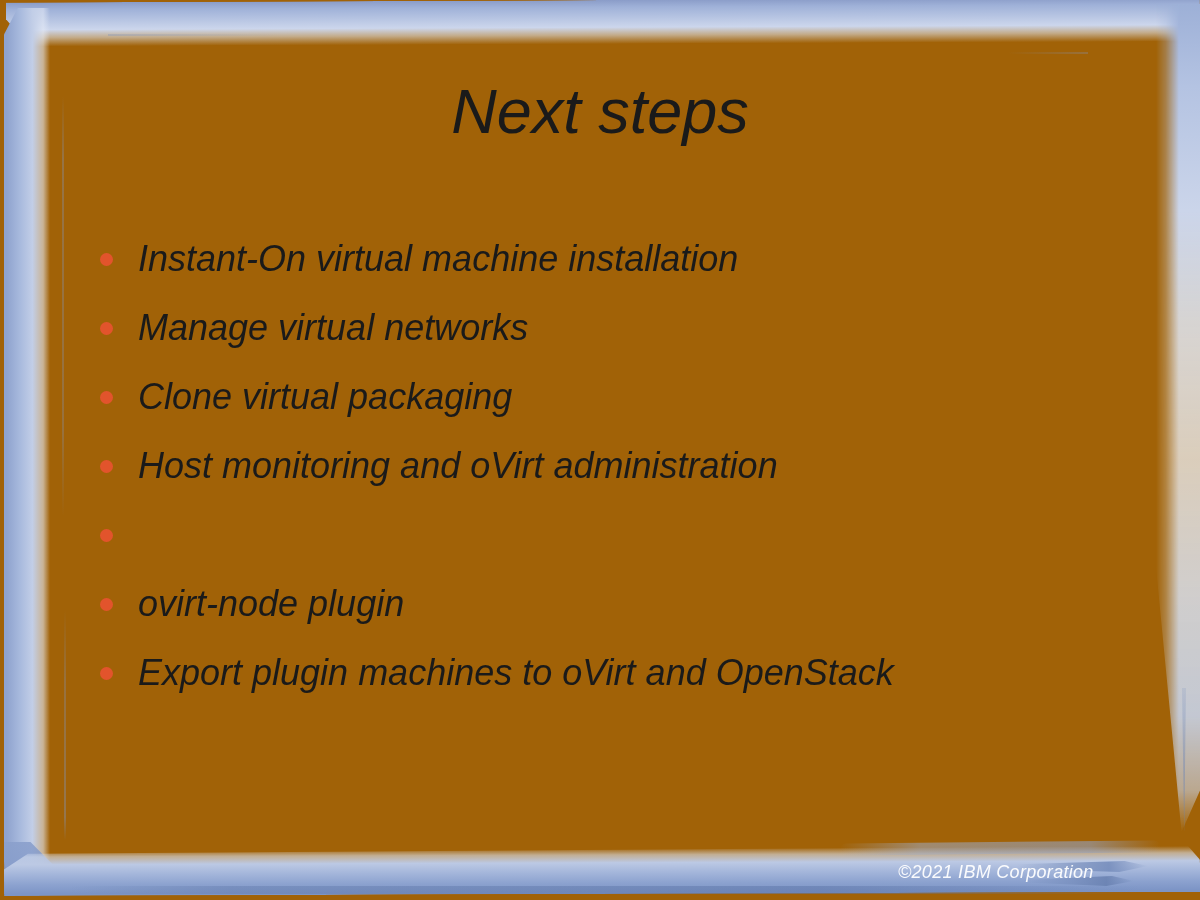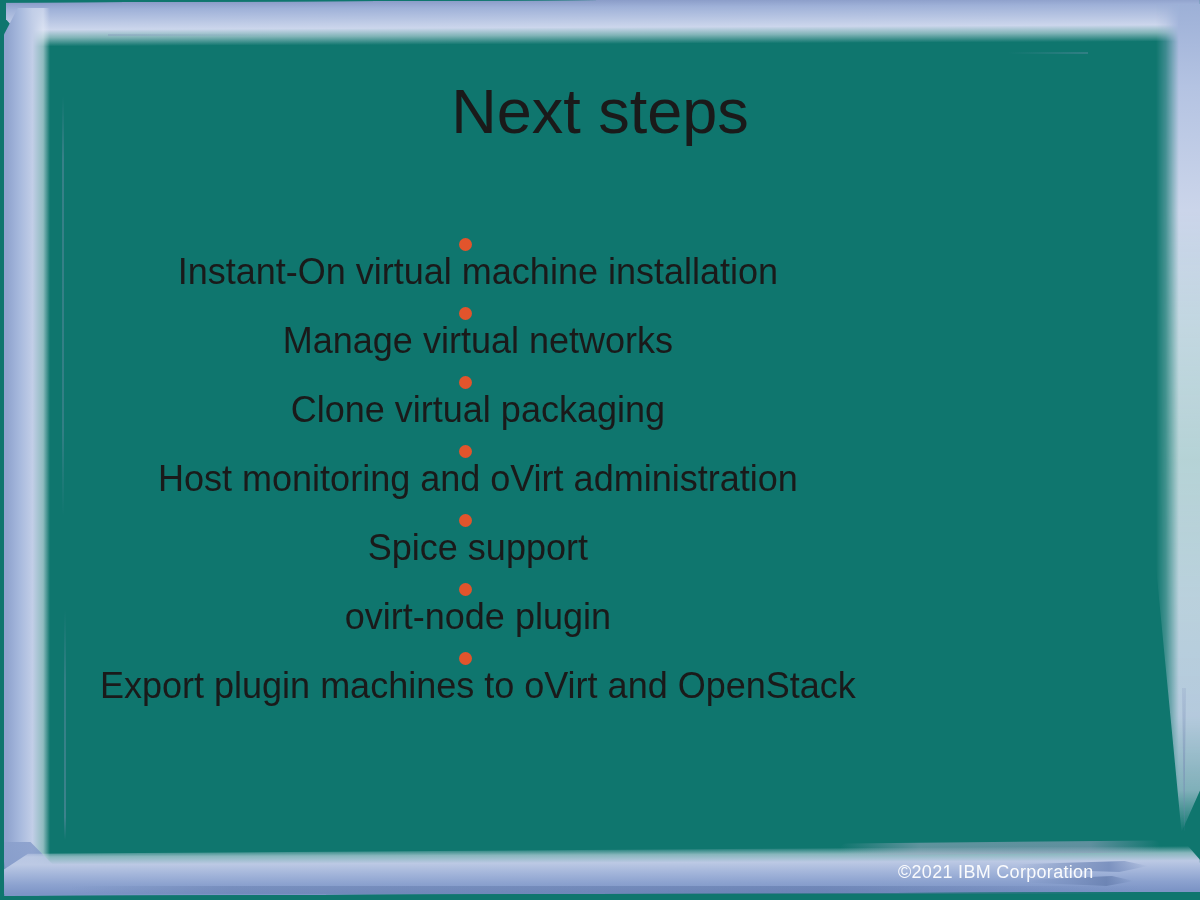--- a/index.html
+++ b/index.html
@@ -5,23 +5,24 @@
   html, body {
     margin: 0;
     padding: 0;
     background: #ffffff;
     font-family: "Liberation Sans", "DejaVu Sans", sans-serif;
   }
   .slide {
     position: relative;
     width: 1200px;
     height: 900px;
-    background: #0f766e;
+    background: #a16207;
     overflow: hidden;
     color: var(--text, #1a1a1a);
+    font-style: italic;
   }
 
   
   .border-top {
     position: absolute; left: 6px; right: 0; top: 0; height: 44px;
     background: linear-gradient(180deg,
       #8a9cc8 0%, #9fb1d8 16%, #b6c4e2 40%, #ccd6ec 62%,
       rgba(223,231,244,0.55) 80%, rgba(255,255,255,0) 100%);
     clip-path: polygon(0 0, 100% 0, 100% 100%, 2% 100%, 0 38%);
     transform: rotate(-0.25deg);
@@ -126,21 +127,20 @@
     position: absolute;
     left: 100px; top: 238px;
     margin: 0; padding: 0;
     list-style: none;
   }
   .bullet-list li {
     display: flex;
     align-items: center;
     height: 42px;
     margin-bottom: 27px;
-    flex-direction: column;
   }
   .dot {
     flex: 0 0 auto;
     width: 13px; height: 13px;
     border-radius: 50%;
     background: var(--bullet, #e2542c);
     margin-right: 25px;
   }
   .bullet-text {
     font-size: 36px;
@@ -192,21 +192,20 @@
     <li>
       <span class="dot"></span>
       <span class="bullet-text">Clone virtual packaging</span>
     </li>
     <li>
       <span class="dot"></span>
       <span class="bullet-text">Host monitoring and oVirt administration</span>
     </li>
     <li>
       <span class="dot"></span>
-      <span class="bullet-text">Spice support</span>
     </li>
     <li>
       <span class="dot"></span>
       <span class="bullet-text">ovirt-node plugin</span>
     </li>
     <li>
       <span class="dot"></span>
       <span class="bullet-text">Export plugin machines to oVirt and OpenStack</span>
     </li>
   </ul>

